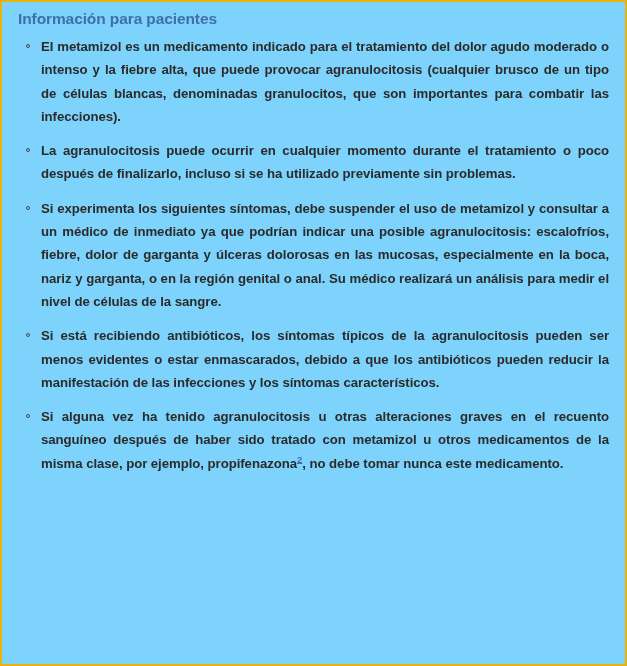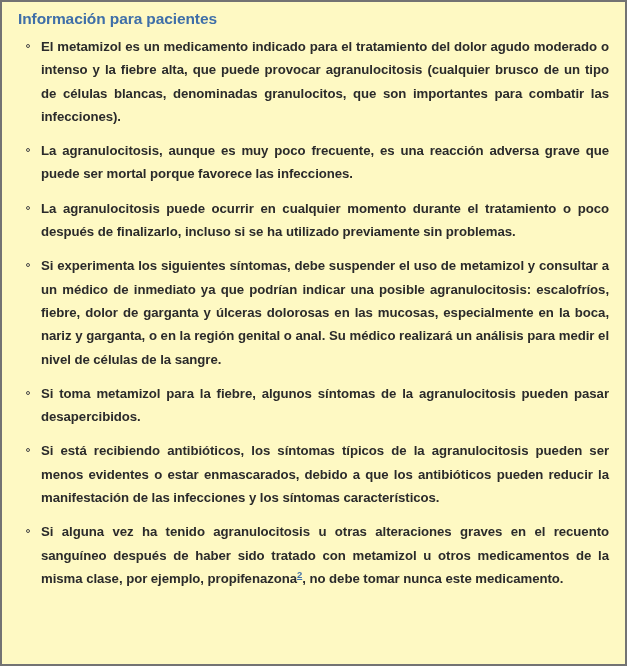--- a/index.html
+++ b/index.html
@@ -10,22 +10,22 @@
   body {
     width: 627px;
     height: 666px;
     font-family: "Liberation Sans", "DejaVu Sans", sans-serif;
   }
 
   .info-box {
     box-sizing: border-box;
     width: 627px;
     height: 666px;
-    background: #fef9c3;
-    border: 2px solid #737373;
+    background: #7dd3fc;
+    border: 2px solid #eab308;
     padding: 6px 16px 4px 14px;
     overflow: hidden;
   }
 
   .box-title {
     color: #3f6fa8;
     font-size: 15.5px;
     font-weight: bold;
     line-height: 20px;
     margin: 1px 0 6px 2px;
@@ -90,39 +90,31 @@
 
   <h1 class="box-title">Información para pacientes</h1>
 
   <ul class="bullet-list">
 
     <li class="bullet-item">
       <span class="bullet-marker"></span>
       <span>El metamizol es un medicamento indicado para el tratamiento del dolor agudo moderado o intenso y la fiebre alta, que puede provocar agranulocitosis (cualquier brusco de un tipo de células blancas, denominadas granulocitos, que son importantes para combatir las infecciones).</span>
     </li>
 
-    <li class="bullet-item">
-      <span class="bullet-marker"></span>
-      <span>La agranulocitosis, aunque es muy poco frecuente, es una reacción adversa grave que puede ser mortal porque favorece las infecciones.</span>
-    </li>
 
     <li class="bullet-item">
       <span class="bullet-marker"></span>
       <span>La agranulocitosis puede ocurrir en cualquier momento durante el tratamiento o poco después de finalizarlo, incluso si se ha utilizado previamente sin problemas.</span>
     </li>
 
     <li class="bullet-item">
       <span class="bullet-marker"></span>
       <span>Si experimenta los siguientes síntomas, debe suspender el uso de metamizol y consultar a un médico de inmediato ya que podrían indicar una posible agranulocitosis: escalofríos, fiebre, dolor de garganta y úlceras dolorosas en las mucosas, especialmente en la boca, nariz y garganta, o en la región genital o anal. Su médico realizará un análisis para medir el nivel de células de la sangre.</span>
     </li>
 
-    <li class="bullet-item">
-      <span class="bullet-marker"></span>
-      <span>Si toma metamizol para la fiebre, algunos síntomas de la agranulocitosis pueden pasar desapercibidos.</span>
-    </li>
 
     <li class="bullet-item">
       <span class="bullet-marker"></span>
       <span>Si está recibiendo antibióticos, los síntomas típicos de la agranulocitosis pueden ser menos evidentes o estar enmascarados, debido a que los antibióticos pueden reducir la manifestación de las infecciones y los síntomas característicos.</span>
     </li>
 
     <li class="bullet-item">
       <span class="bullet-marker"></span>
       <span>Si alguna vez ha tenido agranulocitosis u otras alteraciones graves en el recuento sanguíneo después de haber sido tratado con metamizol u otros medicamentos de la misma clase, por ejemplo, propifenazona</span><a class="footnote-ref" href="#">2</a><span>, no debe tomar nunca este medicamento.</span>
     </li>

